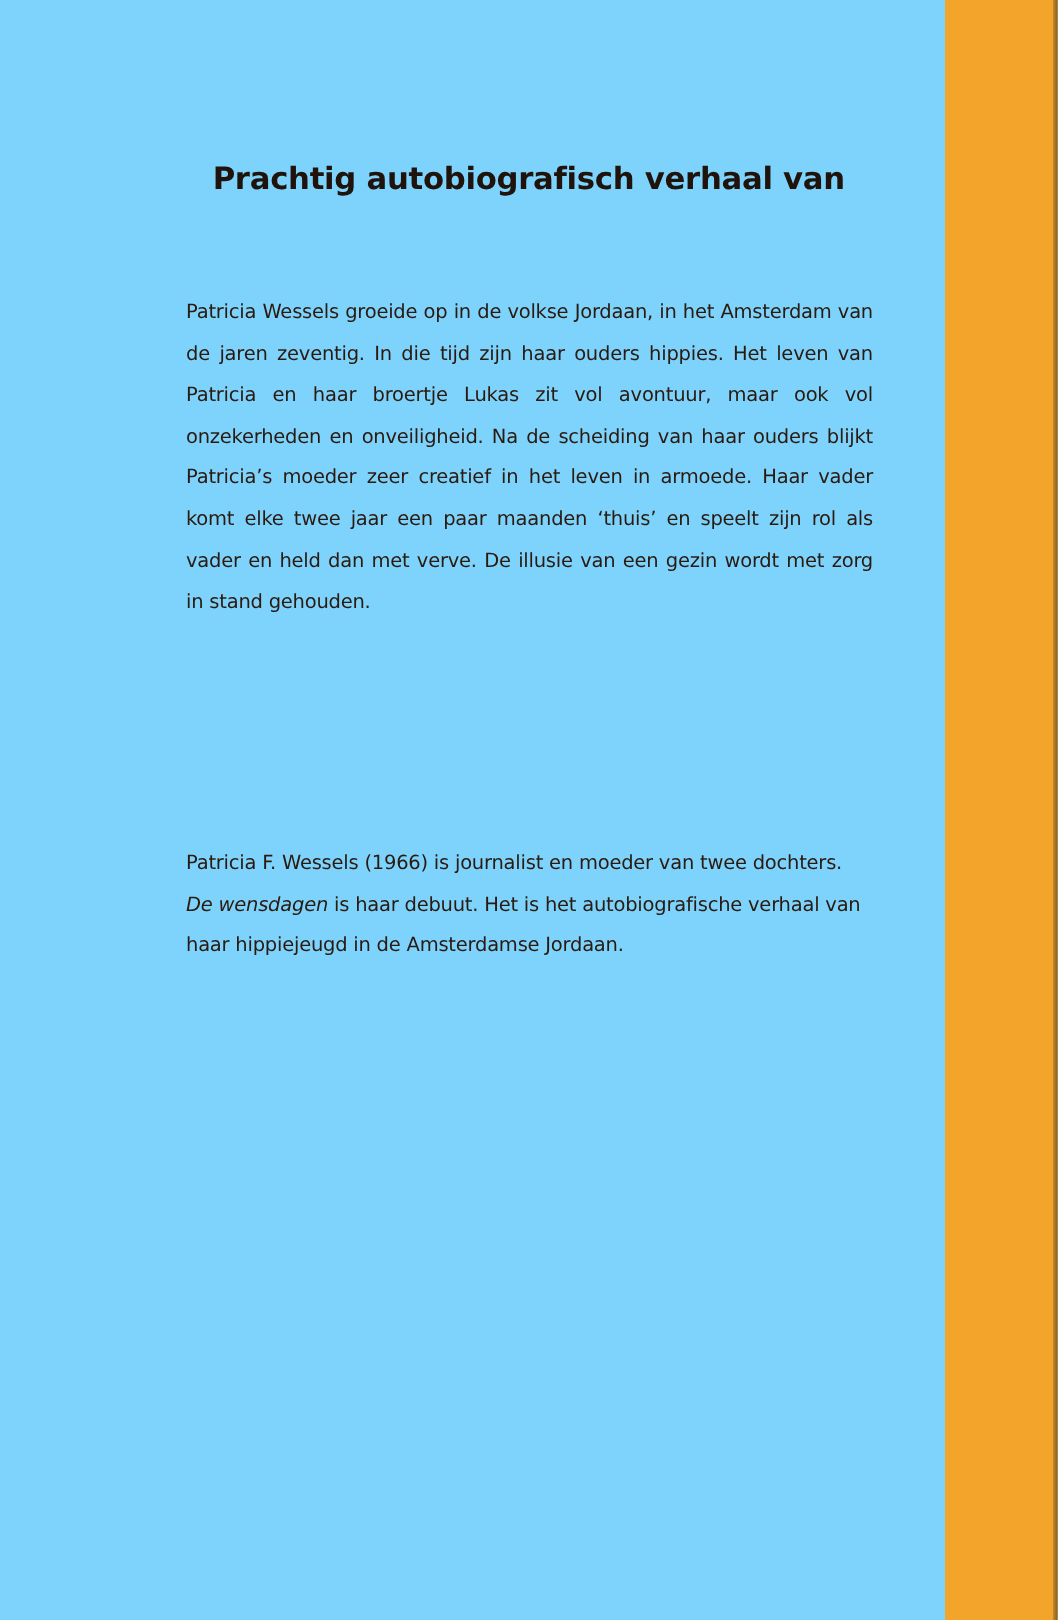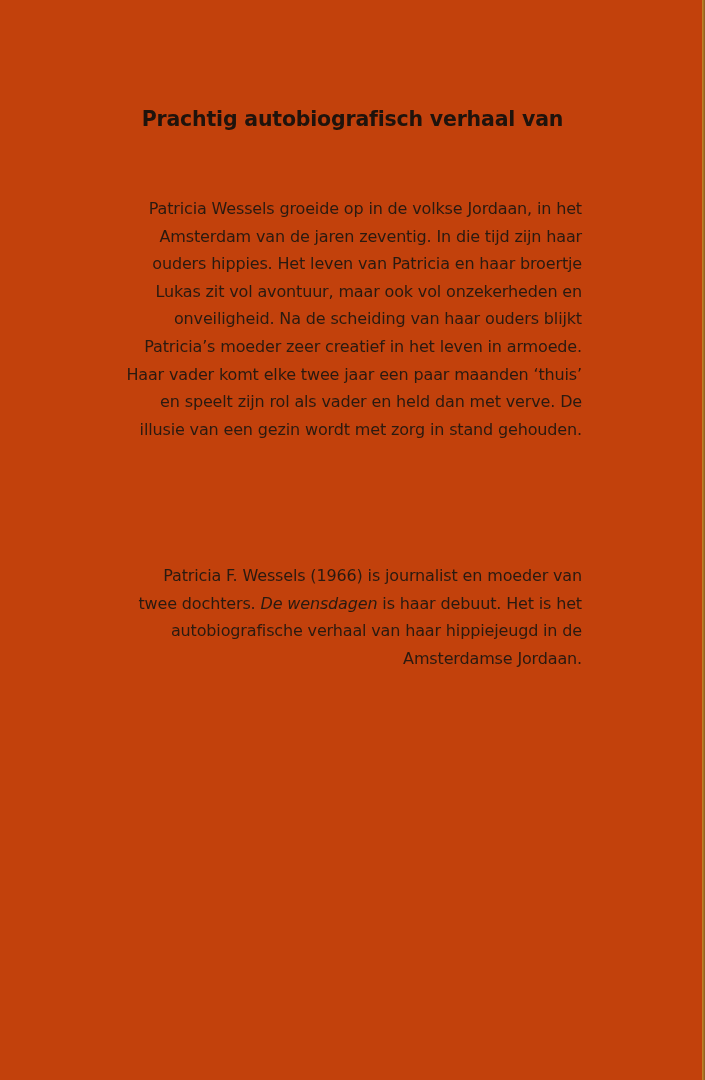--- a/index.html
+++ b/index.html
@@ -12,23 +12,23 @@
       background: #f3a42a;
       position: relative;
       overflow: hidden;
       font-family: "DejaVu Sans", sans-serif;
       color: #2a1a10;
     }
     .cover {
       position: absolute;
       left: 0;
       top: 0;
-      width: 702px;
+      width: 630px;
       height: 1080px;
-      background: #c2410c;
+      background: #7dd3fc;
     }
     .spine-edge {
       position: absolute;
       right: 0;
       top: 0;
       width: 3px;
       height: 1080px;
       background: linear-gradient(to right, #c88a2a, #8b5a1f);
     }
     .headline {
@@ -42,29 +42,29 @@
       font-size: 20.5px;
       line-height: 30px;
       color: #1f130c;
       letter-spacing: -0.2px;
     }
     .body-text {
       position: absolute;
       left: 124px;
       width: 458px;
       font-family: "DejaVu Sans", sans-serif;
-      font-size: 16px;
+      font-size: 13px;
       line-height: 27.6px;
       text-align: justify;
       color: #2a1a10;
       letter-spacing: -0.15px;
     }
     .p1 { top: 195px; }
     .p3 { top: 562px; text-align: left; }
-    .body-text p { margin: 0; text-align: right; }
+    .body-text p { margin: 0; }
     .italic { font-style: italic; }
   </style>
 </head>
 <body>
 
 <div class="cover">
   <div class="headline">
     <div>Prachtig autobiografisch verhaal van</div>
   </div>
 

